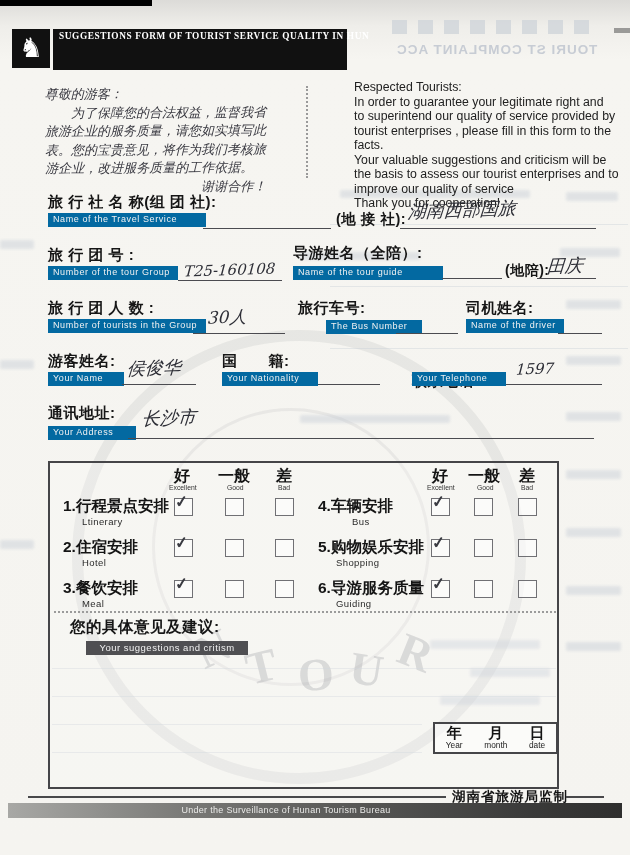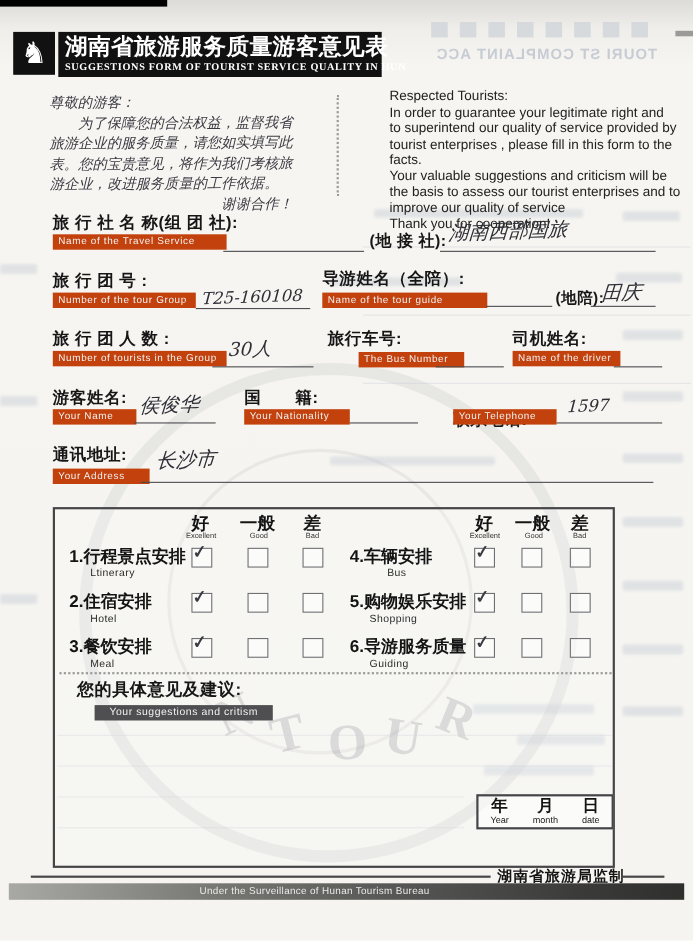--- a/index.html
+++ b/index.html
@@ -23,21 +23,21 @@
   .title-bar{left:53px;top:29px;width:294px;height:41px;background:#111;color:#fff;padding:1px 4px 0 6px;box-sizing:border-box;}
   .title-cn{font-size:20.5px;font-weight:bold;letter-spacing:.5px;white-space:nowrap;line-height:26px;}
   .title-en{font-family:"Liberation Serif",serif;font-weight:bold;font-size:9.3px;letter-spacing:.6px;white-space:nowrap;line-height:12px;}
   
   .greet-cn{left:45px;top:85px;width:252px;font-family:"DejaVu Serif",serif;font-style:italic;
     font-size:13px;line-height:18.5px;color:#3a3a42;white-space:pre-line;transform:rotate(-.3deg);}
   .greet-divider{left:306px;top:86px;height:92px;border-left:2px dotted #9a9a9a;width:0;}
   .greet-en{left:318px;top:80px;width:298px;font-size:12.3px;line-height:14.5px;color:#222;white-space:pre-line;margin-left:36px;}
   
   .cnlabel{position:absolute;font-weight:bold;font-size:15px;color:#161616;white-space:nowrap;letter-spacing:.5px;}
-  .enbar{position:absolute;background:#c2410c;color:#f2f2f2;font-size:9px;line-height:11px;padding:1px 5px 2px;white-space:nowrap;letter-spacing:.6px;}
+  .enbar{position:absolute;background:#0369a1;color:#f2f2f2;font-size:9px;line-height:11px;padding:1px 5px 2px;white-space:nowrap;letter-spacing:.6px;}
   .uline{position:absolute;border-bottom:1.5px solid #4b4b50;}
   .hand{position:absolute;font-family:"DejaVu Serif",serif;font-style:italic;color:#2e2f37;white-space:nowrap;transform:rotate(-2deg) skewX(-6deg);}
   
   .big-box{left:48px;top:461px;width:511px;height:328px;border:2px solid #454548;box-sizing:border-box;background:rgba(255,255,255,0.18);}
   .colhead-cn{position:absolute;font-weight:bold;font-size:16px;}
   .colhead-en{position:absolute;font-size:6.8px;color:#333;}
   .item-cn{position:absolute;font-weight:bold;font-size:15.5px;white-space:nowrap;}
   .item-en{position:absolute;font-size:9.5px;color:#2b2b2b;letter-spacing:.4px;}
   .checkbox{position:absolute;width:17px;height:16px;border:1.6px solid #707074;background:rgba(255,255,255,.55);}
   .checkbox .mark{position:absolute;top:-7px;left:0px;font-size:16px;font-weight:bold;color:#3a3b42;transform:rotate(-6deg);}
@@ -107,21 +107,20 @@
 <div class="bleed-line" style="left:330px;top:348px;width:298px;"></div>
 <div class="bleed-line" style="left:52px;top:668px;width:504px;"></div>
 <div class="bleed-line" style="left:52px;top:696px;width:504px;"></div>
 <div class="bleed-line" style="left:52px;top:724px;width:370px;"></div>
 <div class="bleed-line" style="left:52px;top:752px;width:370px;"></div>
 
 <div class="abs horse-box">
   <span class="horse-glyph">♞</span>
 </div>
 <div class="abs title-bar">
-  <div class="title-cn">湖南省旅游服务质量游客意见表</div>
   <div class="title-en">SUGGESTIONS FORM OF TOURIST SERVICE QUALITY IN HUN</div>
 </div>
 
 <div class="abs greet-cn">尊敬的游客：
 　　为了保障您的合法权益，监督我省
 旅游企业的服务质量，请您如实填写此
 表。您的宝贵意见，将作为我们考核旅
 游企业，改进服务质量的工作依据。
 　　　　　　　　　　　　谢谢合作！</div>
 <div class="abs greet-divider"></div>

